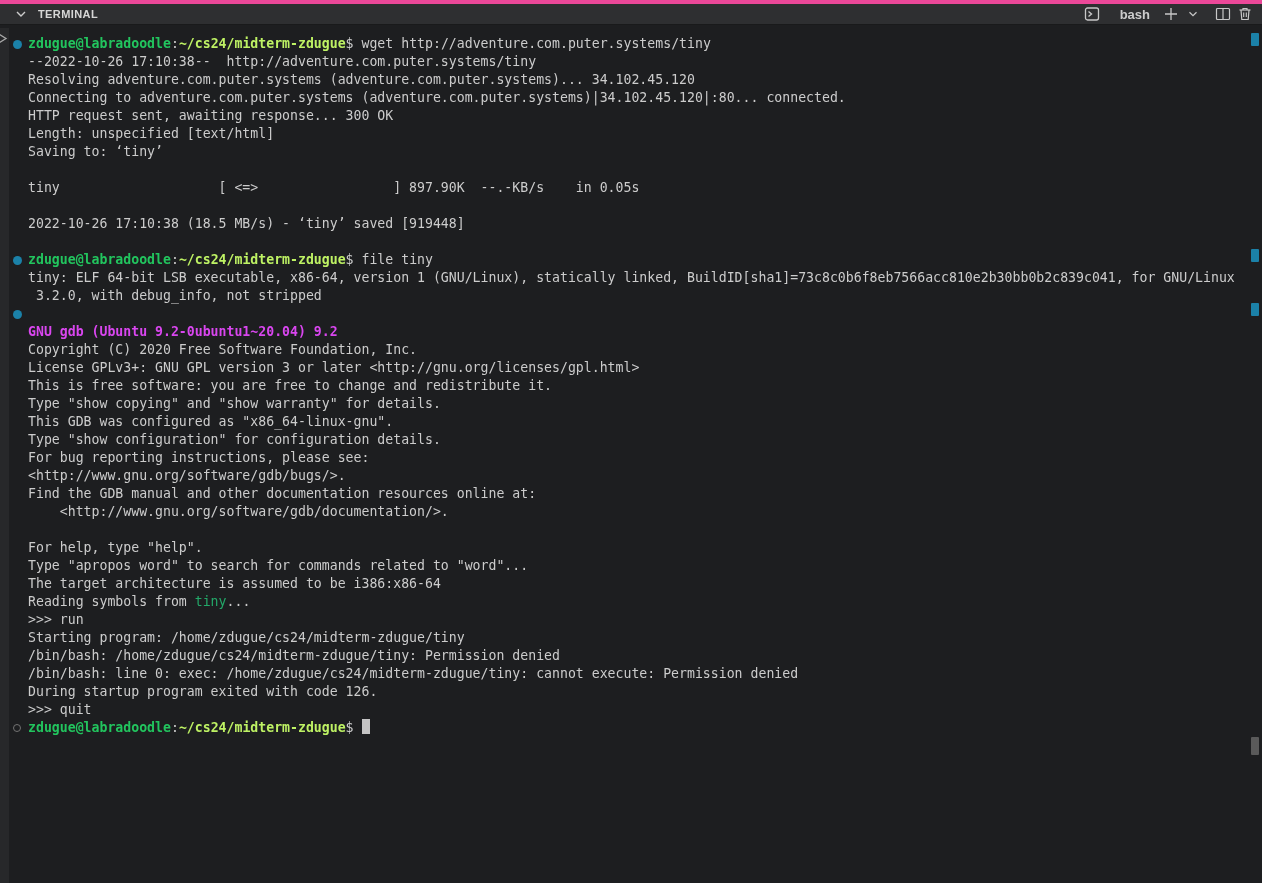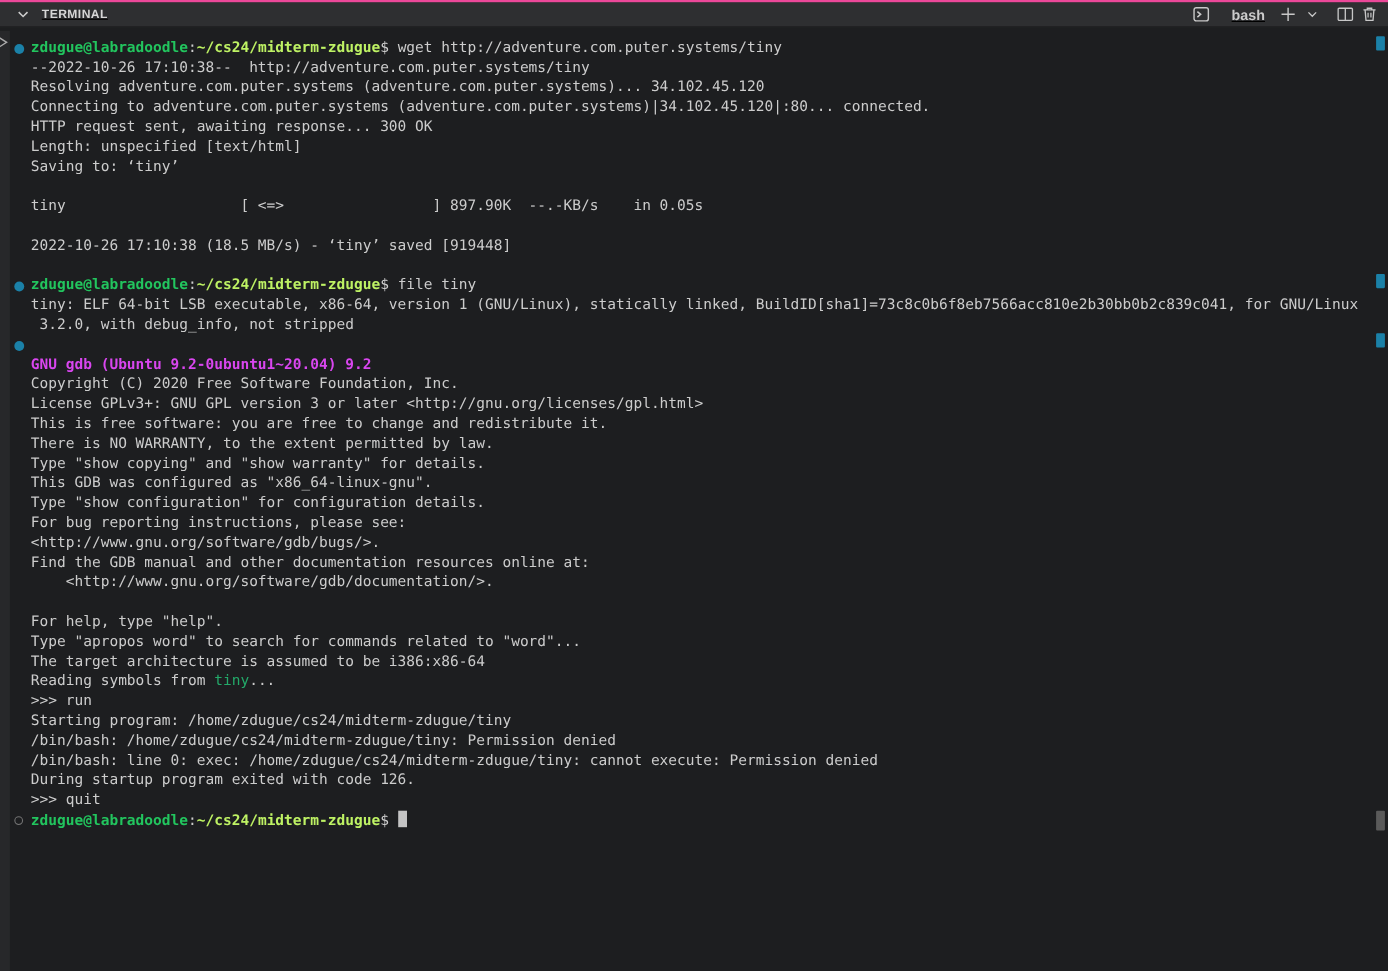--- a/index.html
+++ b/index.html
@@ -2,24 +2,23 @@
 <html><head>
 <meta charset="utf-8">
 <style>
   * { margin: 0; padding: 0; box-sizing: border-box; }
   html, body { width: 1262px; height: 883px; overflow: hidden; background: #1d1e20; }
   body { font-family: "Liberation Sans", sans-serif; position: relative; }
 
   
   .topbar {
     position: absolute; top: 0; left: 0; right: 0; height: 25px;
-    background: #2e2f31; border-top: 2px solid #ec4899; border-bottom: 1px solid #191a1b;
+    background: #2e2f31; border-top: 4px solid #ec4899; border-bottom: 1px solid #191a1b;
     display: flex; align-items: center; justify-content: space-between;
     padding: 0 6px 0 10px;
-    text-decoration: underline;
   }
   .topbar-left { display: flex; align-items: center; gap: 6px; }
   .panel-title {
     color: #d6d6d6; font-size: 11px; font-weight: bold; letter-spacing: 0.4px;
   }
   .icon-btn {
     display: flex; align-items: center; justify-content: center;
     width: 22px; height: 22px; border-radius: 4px; cursor: pointer;
   }
   .topbar-right { display: flex; align-items: center; }
@@ -205,24 +204,20 @@
       <div class="t-line">
         <span class="gutter"></span>
         <span class="t-text"><span class="c-default">License GPLv3+: GNU GPL version 3 or later &lt;http://gnu.org/licenses/gpl.html&gt;</span></span>
       </div>
       <div class="t-line">
         <span class="gutter"></span>
         <span class="t-text"><span class="c-default">This is free software: you are free to change and redistribute it.</span></span>
       </div>
       <div class="t-line">
         <span class="gutter"></span>
-        <span class="t-text"><span class="c-default">There is NO WARRANTY, to the extent permitted by law.</span></span>
-      </div>
-      <div class="t-line">
-        <span class="gutter"></span>
         <span class="t-text"><span class="c-default">Type "show copying" and "show warranty" for details.</span></span>
       </div>
       <div class="t-line">
         <span class="gutter"></span>
         <span class="t-text"><span class="c-default">This GDB was configured as "x86_64-linux-gnu".</span></span>
       </div>
       <div class="t-line">
         <span class="gutter"></span>
         <span class="t-text"><span class="c-default">Type "show configuration" for configuration details.</span></span>
       </div>

